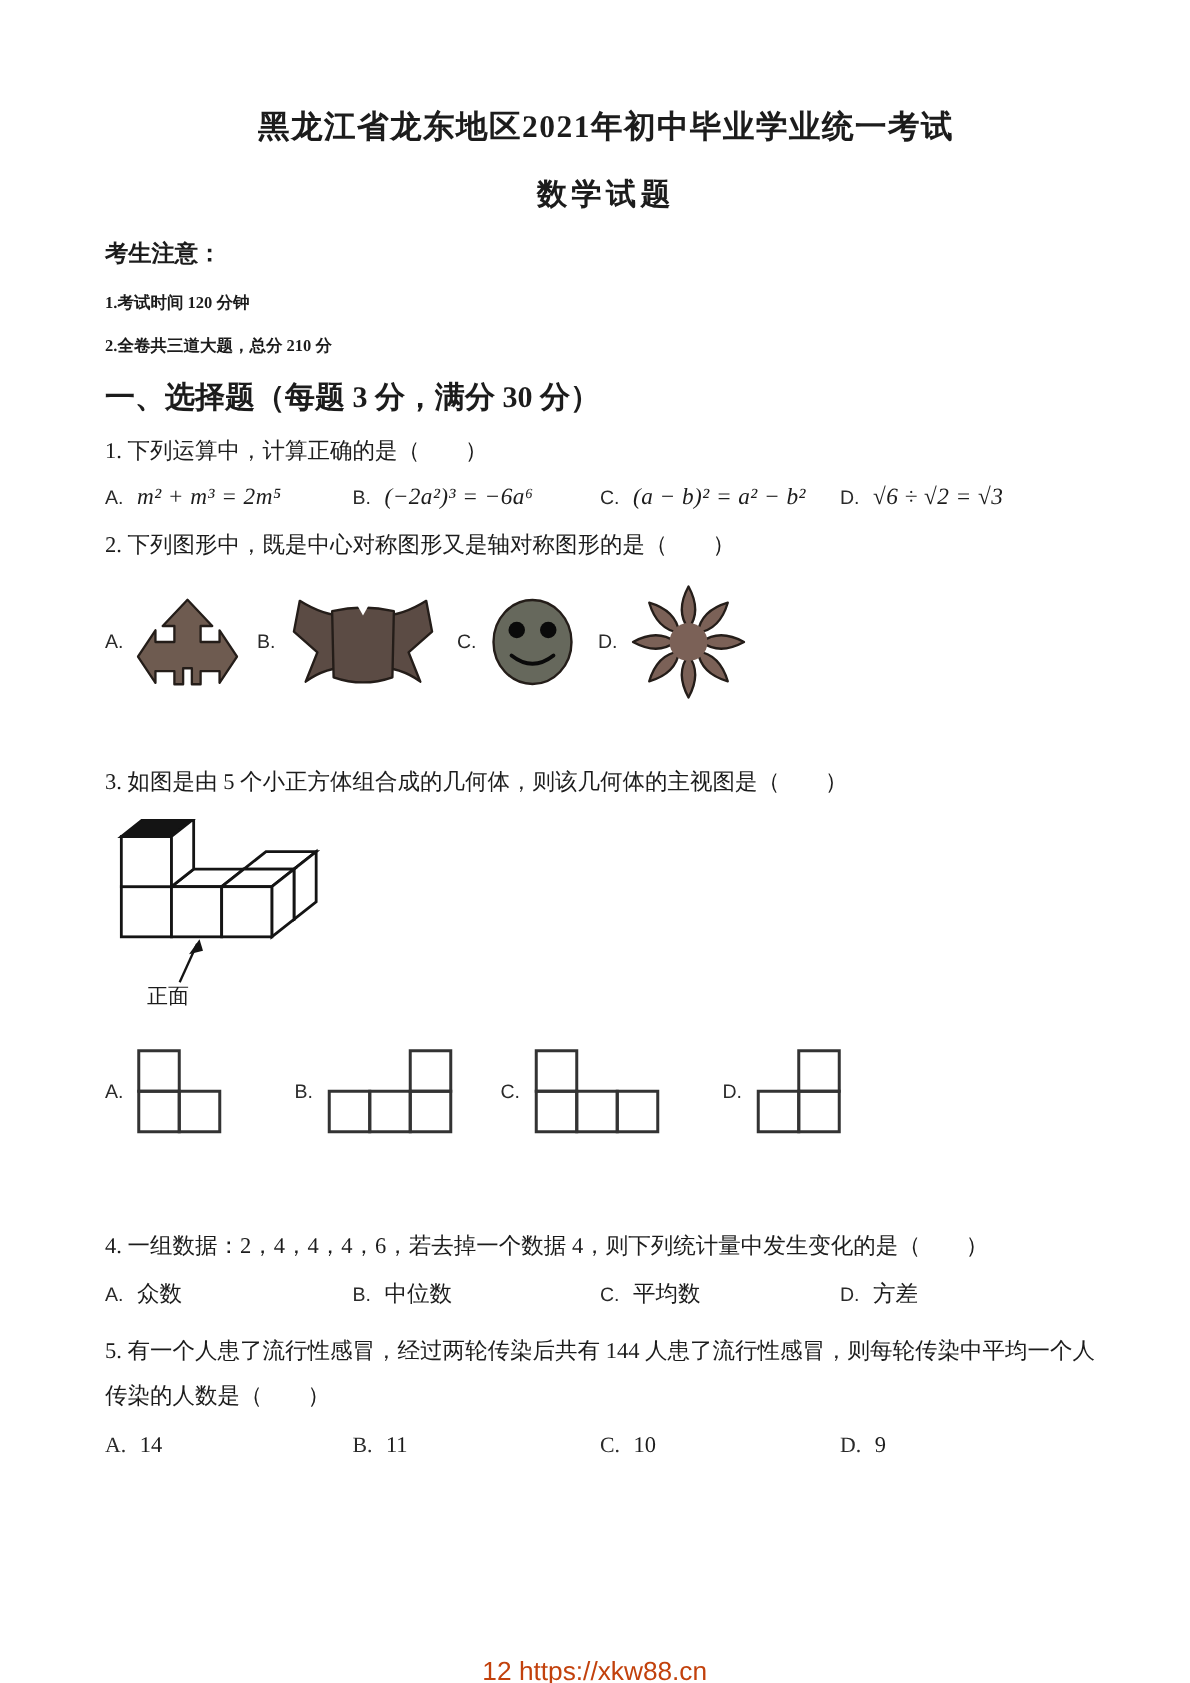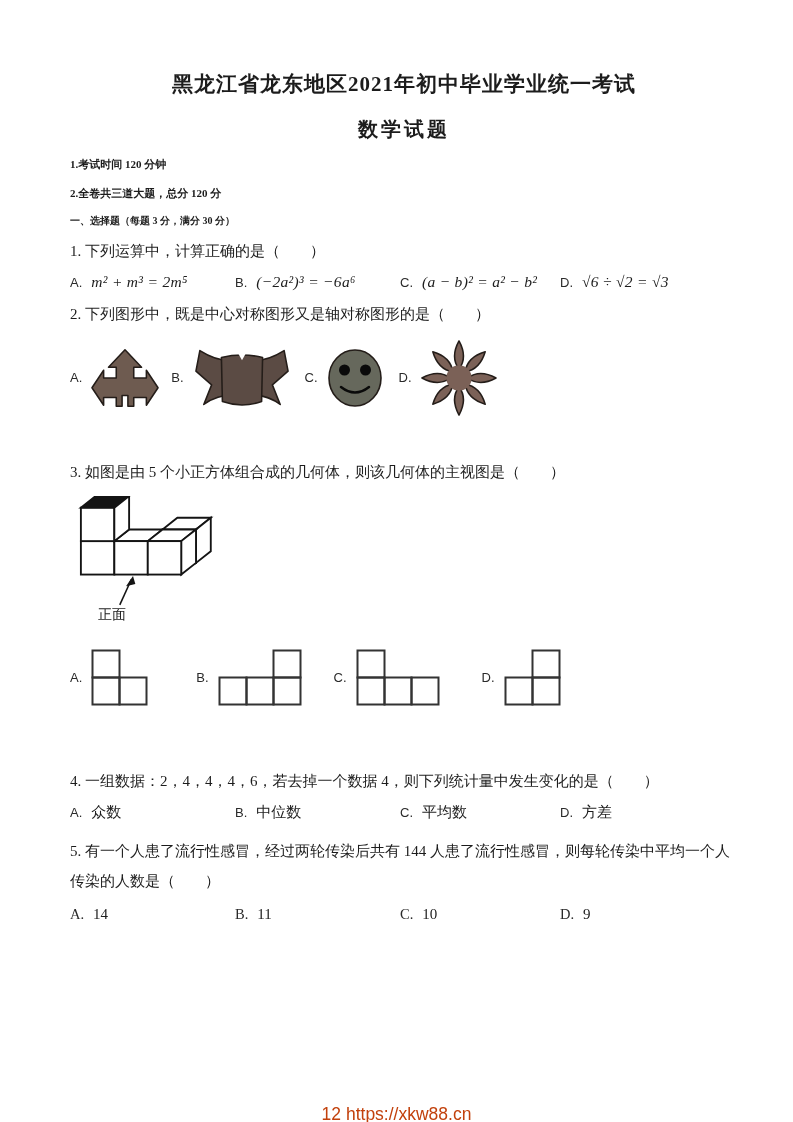--- a/index.html
+++ b/index.html
@@ -13,21 +13,21 @@
   .title {
     text-align:center; font-size:21px; font-weight:bold;
     margin:12px 0 0; letter-spacing:1px;
   }
   .subtitle {
     text-align:center; font-size:20px; font-weight:bold;
     margin:18px 0 10px; letter-spacing:3px;
   }
   .notice-h { font-weight:bold; font-size:15.5px; margin:16px 0 0; }
   .notice-line { font-weight:bold; font-size:11px; margin:14px 0 0; }
-  .section-h { font-weight:bold; font-size:10px; margin:13px 0 0; }
+  .section-h { font-weight:bold; font-size:20px; margin:13px 0 0; }
 
   .stem { font-size:15px; margin:12px 0 0; line-height:1.55; }
   .stem-wrap { font-size:15px; margin:14px 0 0; line-height:2.0; }
 
   .optrow { display:flex; align-items:baseline; margin:10px 0 0; }
   .optrow .opt { width:165px; display:flex; align-items:baseline; }
   .optrow .opt:nth-child(3) { width:160px; }
   .optrow .opt:last-child { width:auto; }
   .optlabel {
     font-family:"Liberation Sans","DejaVu Sans",sans-serif;
@@ -64,22 +64,23 @@
   .shape-outline { stroke:#241d19; stroke-width:1.6; stroke-linejoin:round; }
 </style>
 </head>
 <body>
 
 <div class="sheet">
 
   <div class="title">黑龙江省龙东地区2021年初中毕业学业统一考试</div>
   <div class="subtitle">数学试题</div>
 
+  <div class="notice-h">考生注意：</div>
   <div class="notice-line">1.考试时间 120 分钟</div>
-  <div class="notice-line">2.全卷共三道大题，总分 120 分</div>
+  <div class="notice-line">2.全卷共三道大题，总分 210 分</div>
 
   <div class="section-h">一、选择题（每题 3 分，满分 30 分）</div>
 
   <div class="stem">1. 下列运算中，计算正确的是（　　）</div>
   <div class="optrow">
     <div class="opt">
       <span class="optlabel">A.</span>
       <span class="formula">m² + m³ = 2m⁵</span>
     </div>
     <div class="opt">

